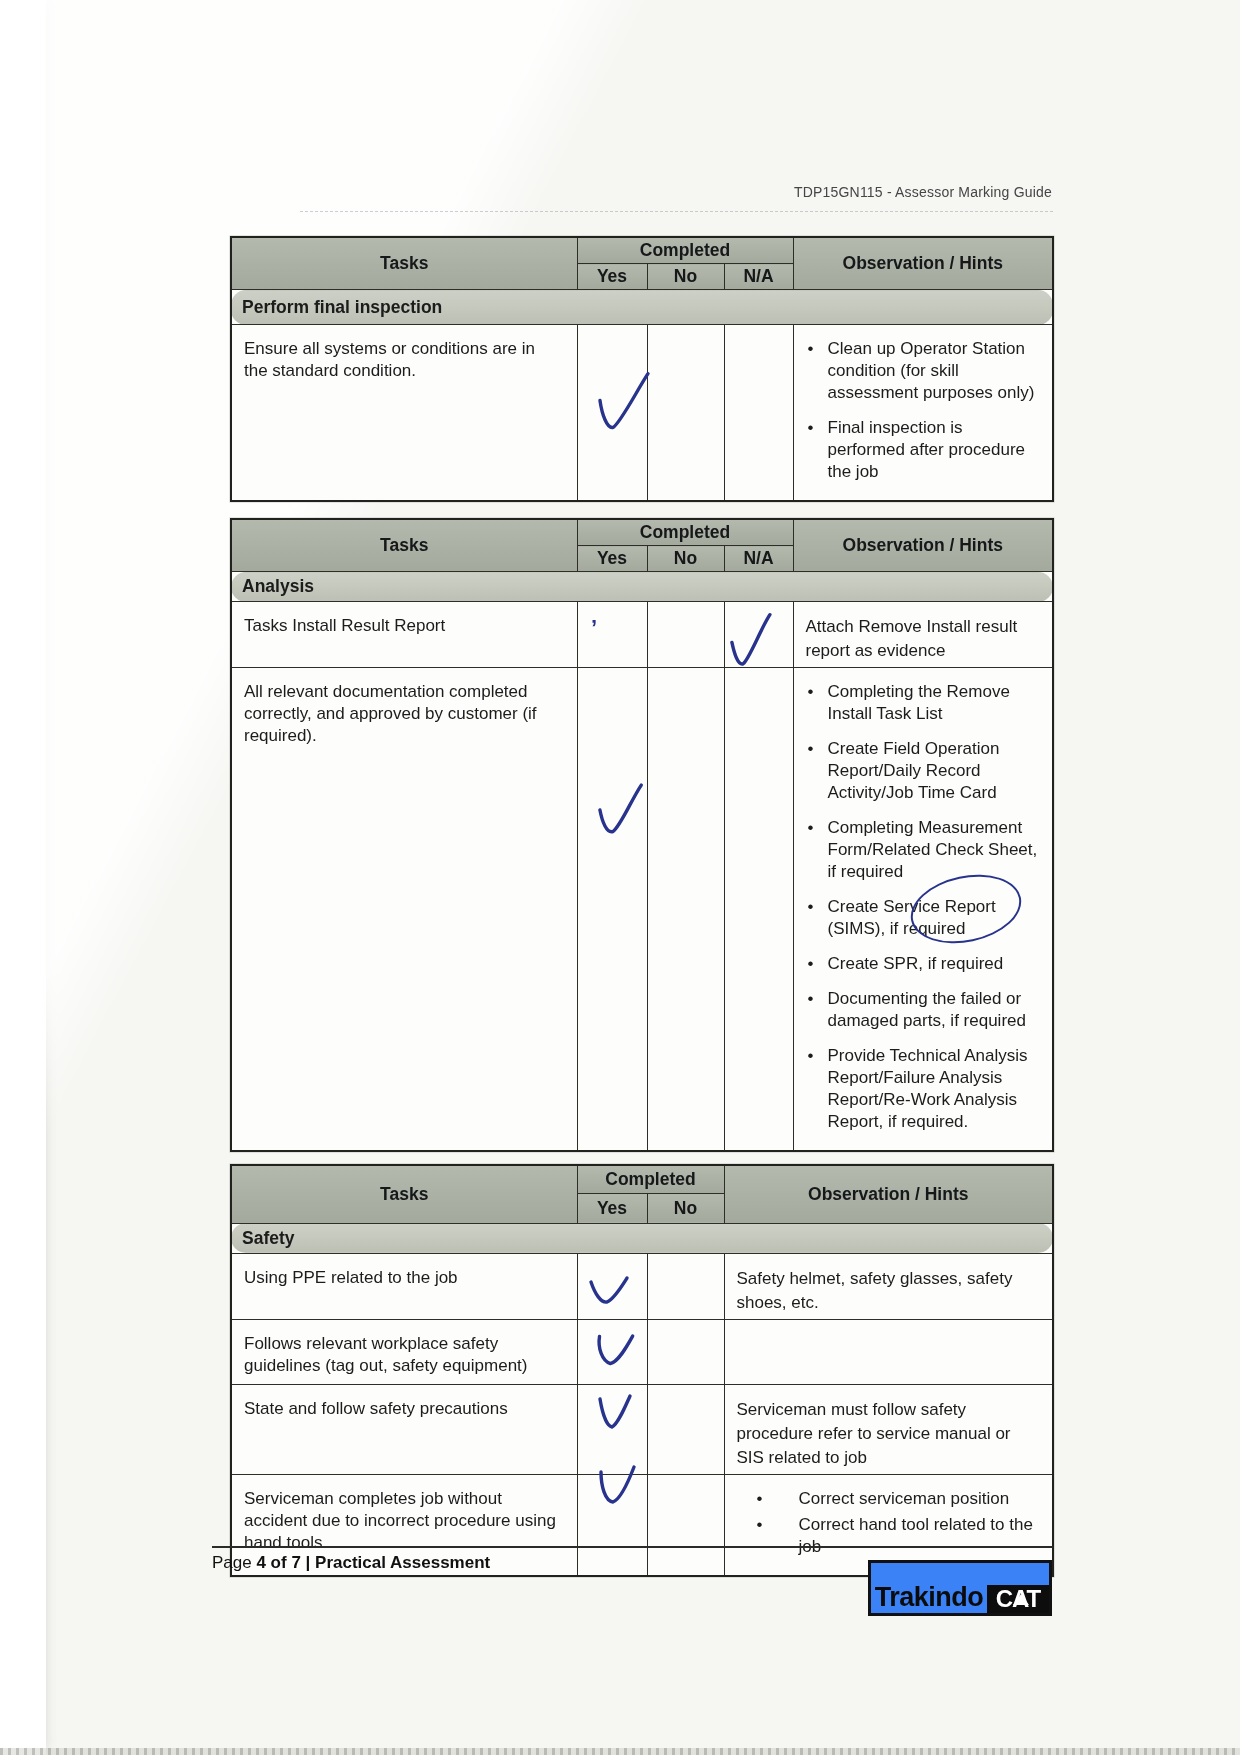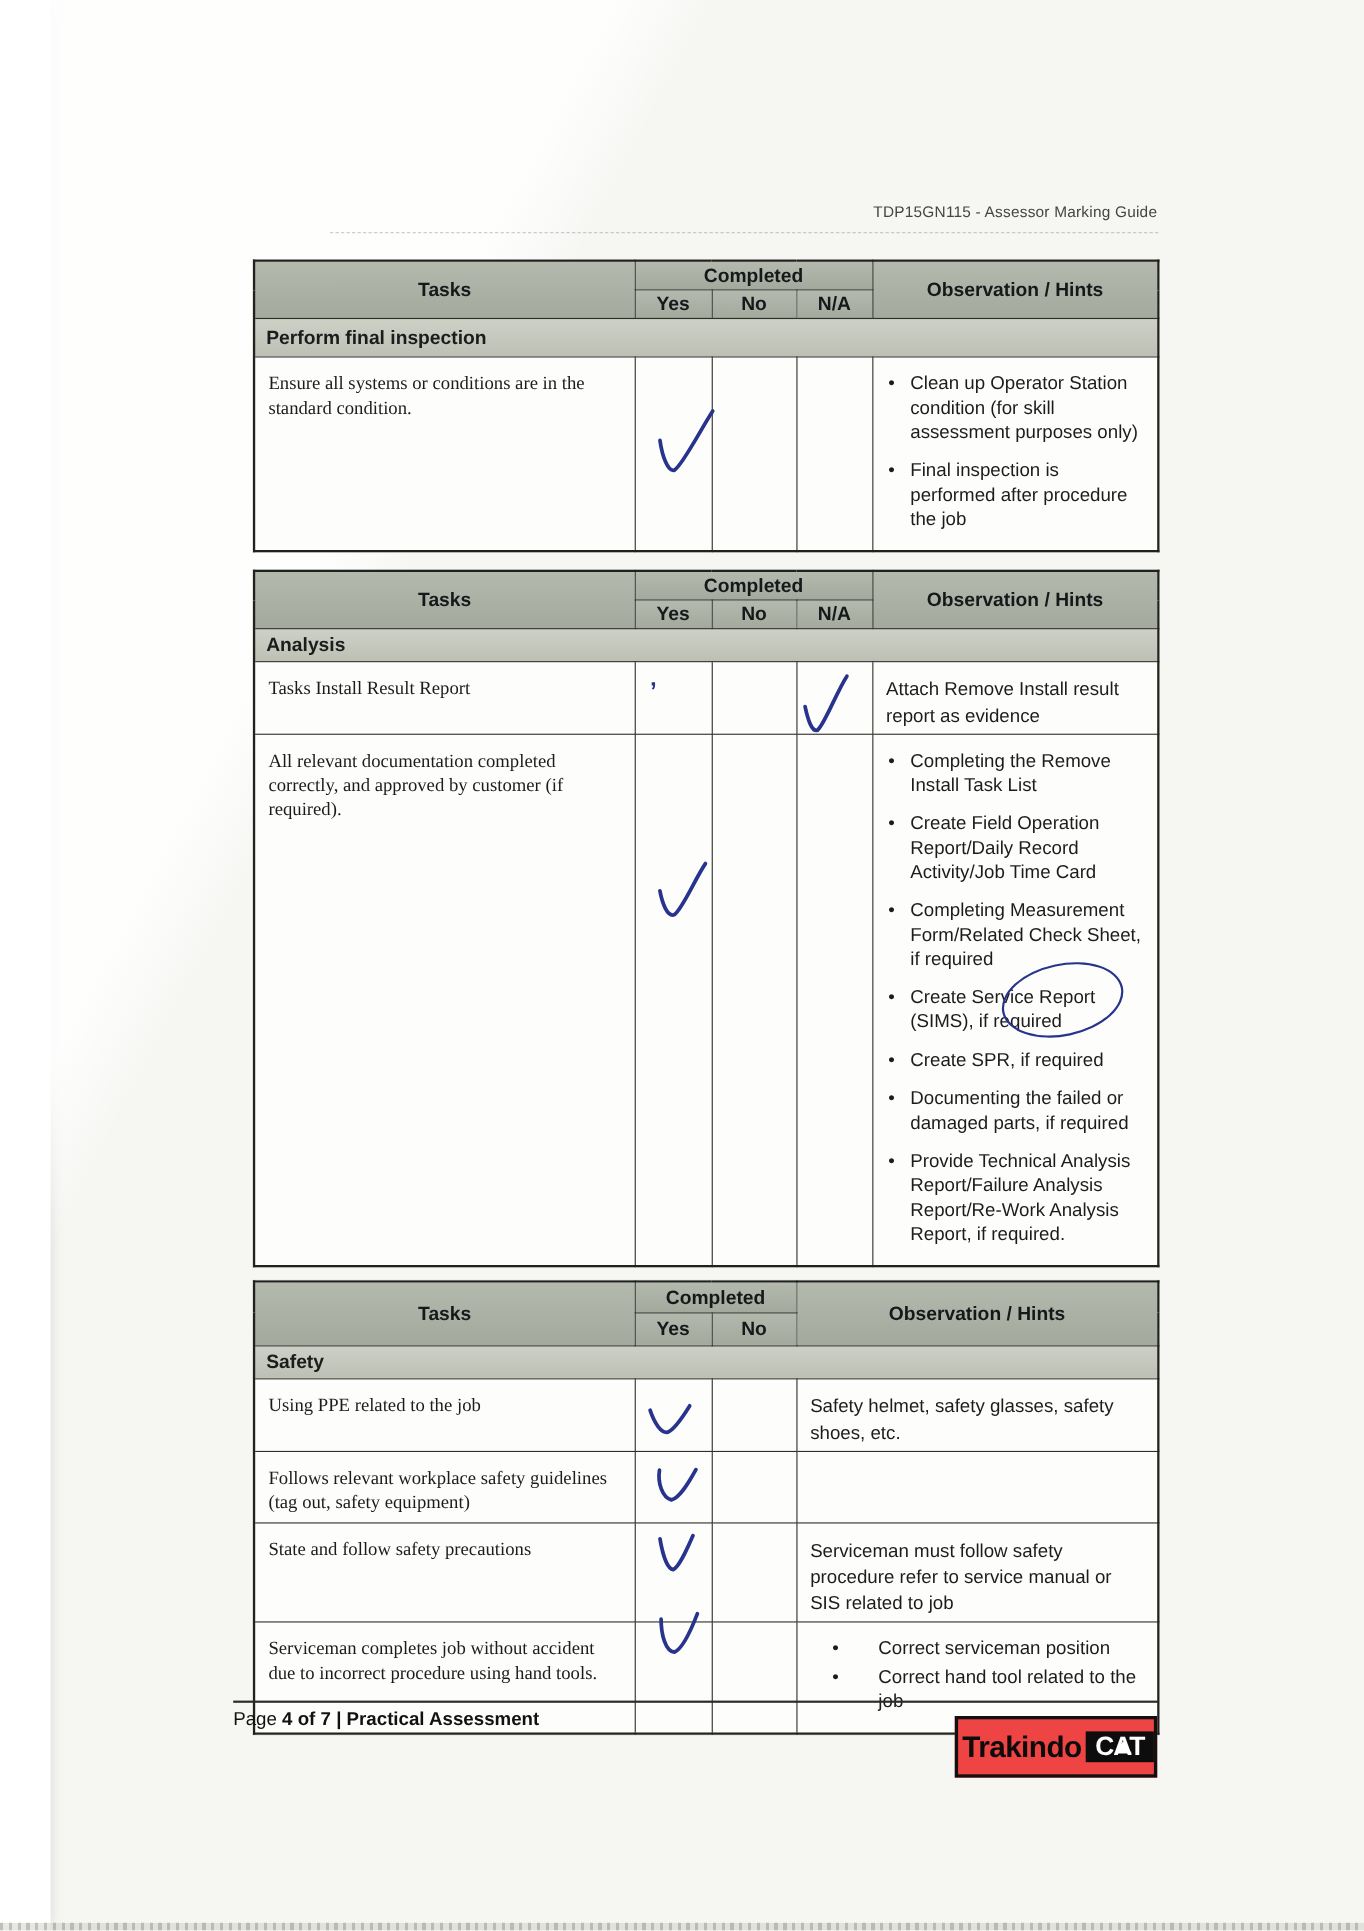--- a/index.html
+++ b/index.html
@@ -44,22 +44,23 @@
   td,th{border:1.6px solid #2e2e29;font-size:17px;vertical-align:top;overflow:hidden;}
   th{
     background:linear-gradient(#b4b9ae,#a3a99c);
     font-weight:bold;color:#16181a;text-align:center;vertical-align:middle;
     font-size:17.5px;padding:2px 4px;
   }
   td.section{
     background:linear-gradient(#cdd0c6,#bcc0b4);
     font-weight:bold;text-align:left;padding:4px 10px;vertical-align:middle;
     font-size:17.5px;
-  }
-  td.task{padding:13px 14px 4px 12px;line-height:22px;font-family:Liberation Serif, serif;}
+    border-radius:15px;
+  }
+  td.task{padding:13px 14px 4px 12px;line-height:22px;}
   td.obs{padding:13px 10px 4px 12px;line-height:22px;}
   td.mark{padding:0;}
   .bullet{display:flex;margin:0 0 13px 0;line-height:22px;}
   .bullet .dot{flex:0 0 20px;text-align:left;padding-left:2px;}
   .bullet.indent .dot{flex:0 0 42px;padding-left:20px;}
   .obs-plain{line-height:24px;}
 
   
   .ink{position:absolute;pointer-events:none;}
   .ink path{stroke:#27338c;stroke-width:3.4;fill:none;stroke-linecap:round;stroke-linejoin:round;}
@@ -76,22 +77,22 @@
   .doc-footer-line{
     position:absolute;left:212px;top:1546px;width:841px;border-top:2.6px solid #2b2b27;
   }
   .doc-footer{
     position:absolute;left:212px;top:1553px;font-size:17px;color:#111;
   }
   .doc-footer .b{font-weight:bold;}
 
   .logo{
     position:absolute;left:868px;top:1560px;width:184px;height:56px;
-    background:#ef4444;border:3.5px solid #111;box-sizing:border-box;
-    display:flex;align-items:center;
+    background:#3b82f6;border:3.5px solid #111;box-sizing:border-box;
+    display:flex;align-items:flex-end;
   }
   .logo .brand{
     flex:1;display:flex;align-items:center;justify-content:center;
     font-weight:bold;font-size:27px;letter-spacing:-.5px;color:#0c0c0c;
   }
   .logo .catbox{
     flex:0 0 62px;background:#0d0d0d;position:relative;
     display:flex;align-items:center;justify-content:center;
     color:#fff;font-weight:bold;font-size:24px;letter-spacing:-1px;
   }

